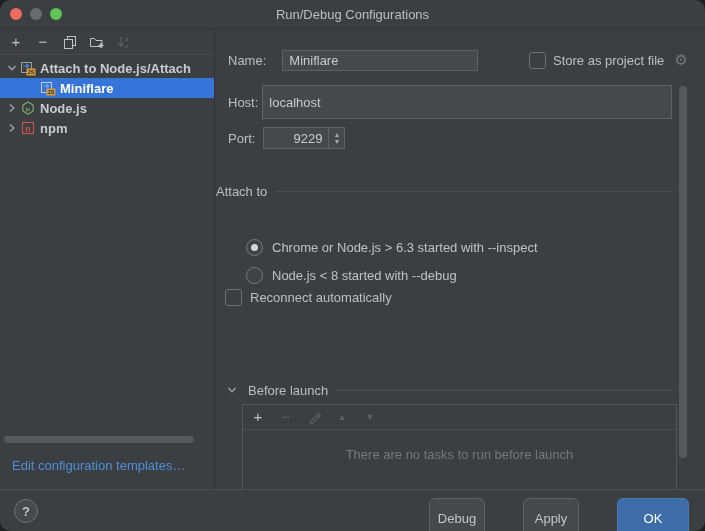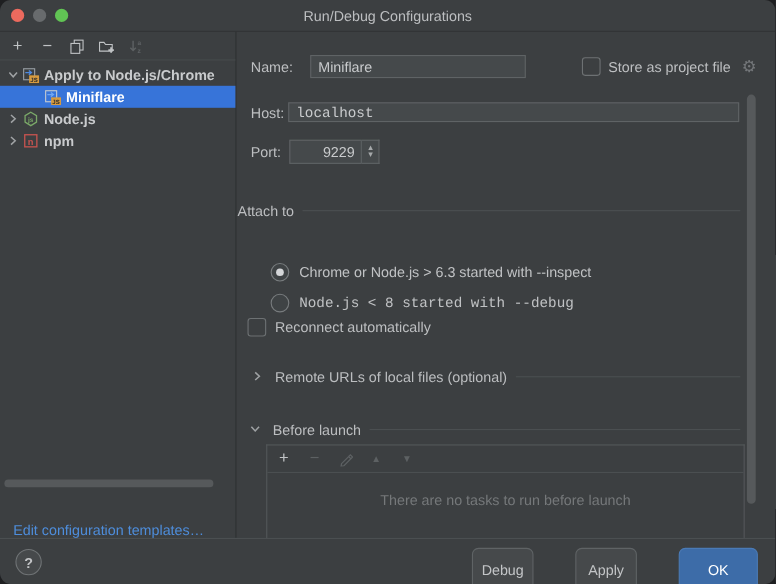--- a/index.html
+++ b/index.html
@@ -27,49 +27,49 @@
   .tb-icon.dim { color:#5d6163; }
   .tree { padding-top:3px; }
   .tree-row { height:20px; display:flex; align-items:center; font-weight:bold;
     color:#c9cbcd; white-space:nowrap; overflow:hidden; padding-left:4px; }
   .tree-row.selected { background:#3774d9; color:#ffffff; padding-left:40px; }
   .chev { width:16px; height:16px; display:flex; align-items:center; justify-content:center; flex:none; }
   .tree-icon { width:16px; height:16px; flex:none; margin-right:4px; }
   .tree-label { overflow:hidden; }
   .h-scrollbar { position:absolute; left:4px; top:407px; width:190px; height:7px;
     border-radius:4px; background:#56595b; }
-  .templates-link { position:absolute; left:12px; top:429px; color:#4e8ddb; cursor:pointer;margin-top:16px; }
+  .templates-link { position:absolute; left:12px; top:429px; color:#4e8ddb; cursor:pointer; }
   
   .content { position:absolute; left:216px; top:29px; right:0; bottom:42px; }
   .row { position:absolute; display:flex; align-items:center; }
   .lbl { color:#bdbfc1; }
   .txt-input { background:#45494b; border:1px solid #5f6365; color:#c9cbcd;
     font-family:"Liberation Sans",sans-serif; font-size:13px; padding:0 6px;
     box-sizing:border-box; outline:none; }
   .row-name { top:20px; left:12px; height:22px; }
   .name-input { margin-left:16px; width:196px; height:21px; }
   .store-group { top:20px; left:313px; height:22px; gap:7px; }
   .checkbox { width:15px; height:15px; border:1px solid #6d7173; border-radius:3px;
     background:transparent; flex:none; }
   .gear { color:#74777a; font-size:15px; margin-left:3px; }
   .row-host { top:62px; left:12px; height:22px; }
-  .host-input { margin-left:4px; width:410px; height:18px;font-family:Liberation Mono, monospace; }
+  .host-input { margin-left:4px; width:410px; height:34px; }
   .row-port { top:98px; left:12px; height:22px; }
   .port-input { margin-left:8px; width:66px; height:22px; text-align:right; }
   .spinner { width:16px; height:22px; box-sizing:border-box; border:1px solid #5f6365;
     border-left:none; background:#45494b; display:flex; flex-direction:column;
     align-items:center; justify-content:center; }
   .spin-arrow { font-size:7px; line-height:7px; color:#a6a9ab; }
   .section-header { position:absolute; display:flex; align-items:center; gap:8px; color:#bcbec0; }
   .section-header .line { flex:1; height:1px; background:#4b4f51; }
   .hdr-attach { top:154px; left:0; right:32px; height:16px; }
   .hdr-remote { top:305px; left:10px; right:32px; height:16px; }
   .hdr-before { top:353px; left:8px; right:32px; height:16px; }
   .radio-row { left:30px; height:22px; gap:9px; color:#c0c2c4;margin-top:28px; }
-  .radio1 { top:179px; } .radio2 { top:207px;font-family:Liberation Mono, monospace; }
+  .radio1 { top:179px; } .radio2 { top:207px; }
   .radio { width:15px; height:15px; border-radius:50%; border:1px solid #787c7e;
     background:#3f4345; flex:none; position:relative; }
   .radio.selected::after { content:""; position:absolute; left:4px; top:4px;
     width:7px; height:7px; border-radius:50%; background:#d4d6d8; }
   .reconnect-row { top:257px; left:9px; height:22px; gap:8px; }
   .panel { position:absolute; left:26px; top:375px; width:435px; height:86px;
     border:1px solid #54585a; border-bottom:none; box-sizing:border-box; }
   .panel-toolbar { height:24px; border-bottom:1px solid #4b4f51; display:flex;
     align-items:center; gap:12px; padding-left:7px; }
   .panel-empty { margin-top:17px; text-align:center; color:#75787a; }
@@ -135,21 +135,21 @@
             </svg>
         </span>
         <span class="tree-icon">
           <svg width="16" height="16" viewBox="0 0 16 16">
               <rect x="1.5" y="2.5" width="10" height="10" fill="none" stroke="#9aa0a6"></rect>
               <path d="M3 6 H8 M6.2 4 L8.6 6 L6.2 8" fill="none" stroke="#4e8ae0" stroke-width="1.2"></path>
               <rect x="6.5" y="8.5" width="9" height="7" fill="#d79b3f"></rect>
               <text x="7.6" y="14.2" font-size="5.5" fill="#2b2b2b" font-weight="bold">JS</text>
             </svg>
         </span>
-        <span class="tree-label">Apply to Node.js/Chrome</span>
+        <span class="tree-label">Attach to Node.js/Attach</span>
       </div>
       <div class="tree-row selected">
         <span class="tree-icon">
           <svg width="16" height="16" viewBox="0 0 16 16">
               <rect x="1.5" y="2.5" width="10" height="10" fill="none" stroke="#c6cbd0"></rect>
               <path d="M3 6 H8 M6.2 4 L8.6 6 L6.2 8" fill="none" stroke="#6ea6f5" stroke-width="1.2"></path>
               <rect x="6.5" y="8.5" width="9" height="7" fill="#d79b3f"></rect>
               <text x="7.6" y="14.2" font-size="5.5" fill="#2b2b2b" font-weight="bold">JS</text>
             </svg>
         </span>
@@ -227,29 +227,20 @@
     <div class="row radio-row radio2">
       <div class="radio"></div>
       <span>Node.js &lt; 8 started with --debug</span>
     </div>
 
     <div class="row reconnect-row">
       <div class="checkbox"></div>
       <span>Reconnect automatically</span>
     </div>
 
-    <div class="section-header hdr-remote">
-      <span class="chev">
-        <svg width="10" height="10" viewBox="0 0 10 10">
-            <polyline points="3,1.5 6.8,5 3,8.5" fill="none" stroke="#9fa2a4" stroke-width="1.4"></polyline>
-          </svg>
-      </span>
-      <span>Remote URLs of local files (optional)</span>
-      <div class="line"></div>
-    </div>
 
     <div class="section-header hdr-before">
       <span class="chev">
         <svg width="10" height="10" viewBox="0 0 10 10">
             <polyline points="1.5,3 5,6.8 8.5,3" fill="none" stroke="#9fa2a4" stroke-width="1.4"></polyline>
           </svg>
       </span>
       <span>Before launch</span>
       <div class="line"></div>
     </div>

